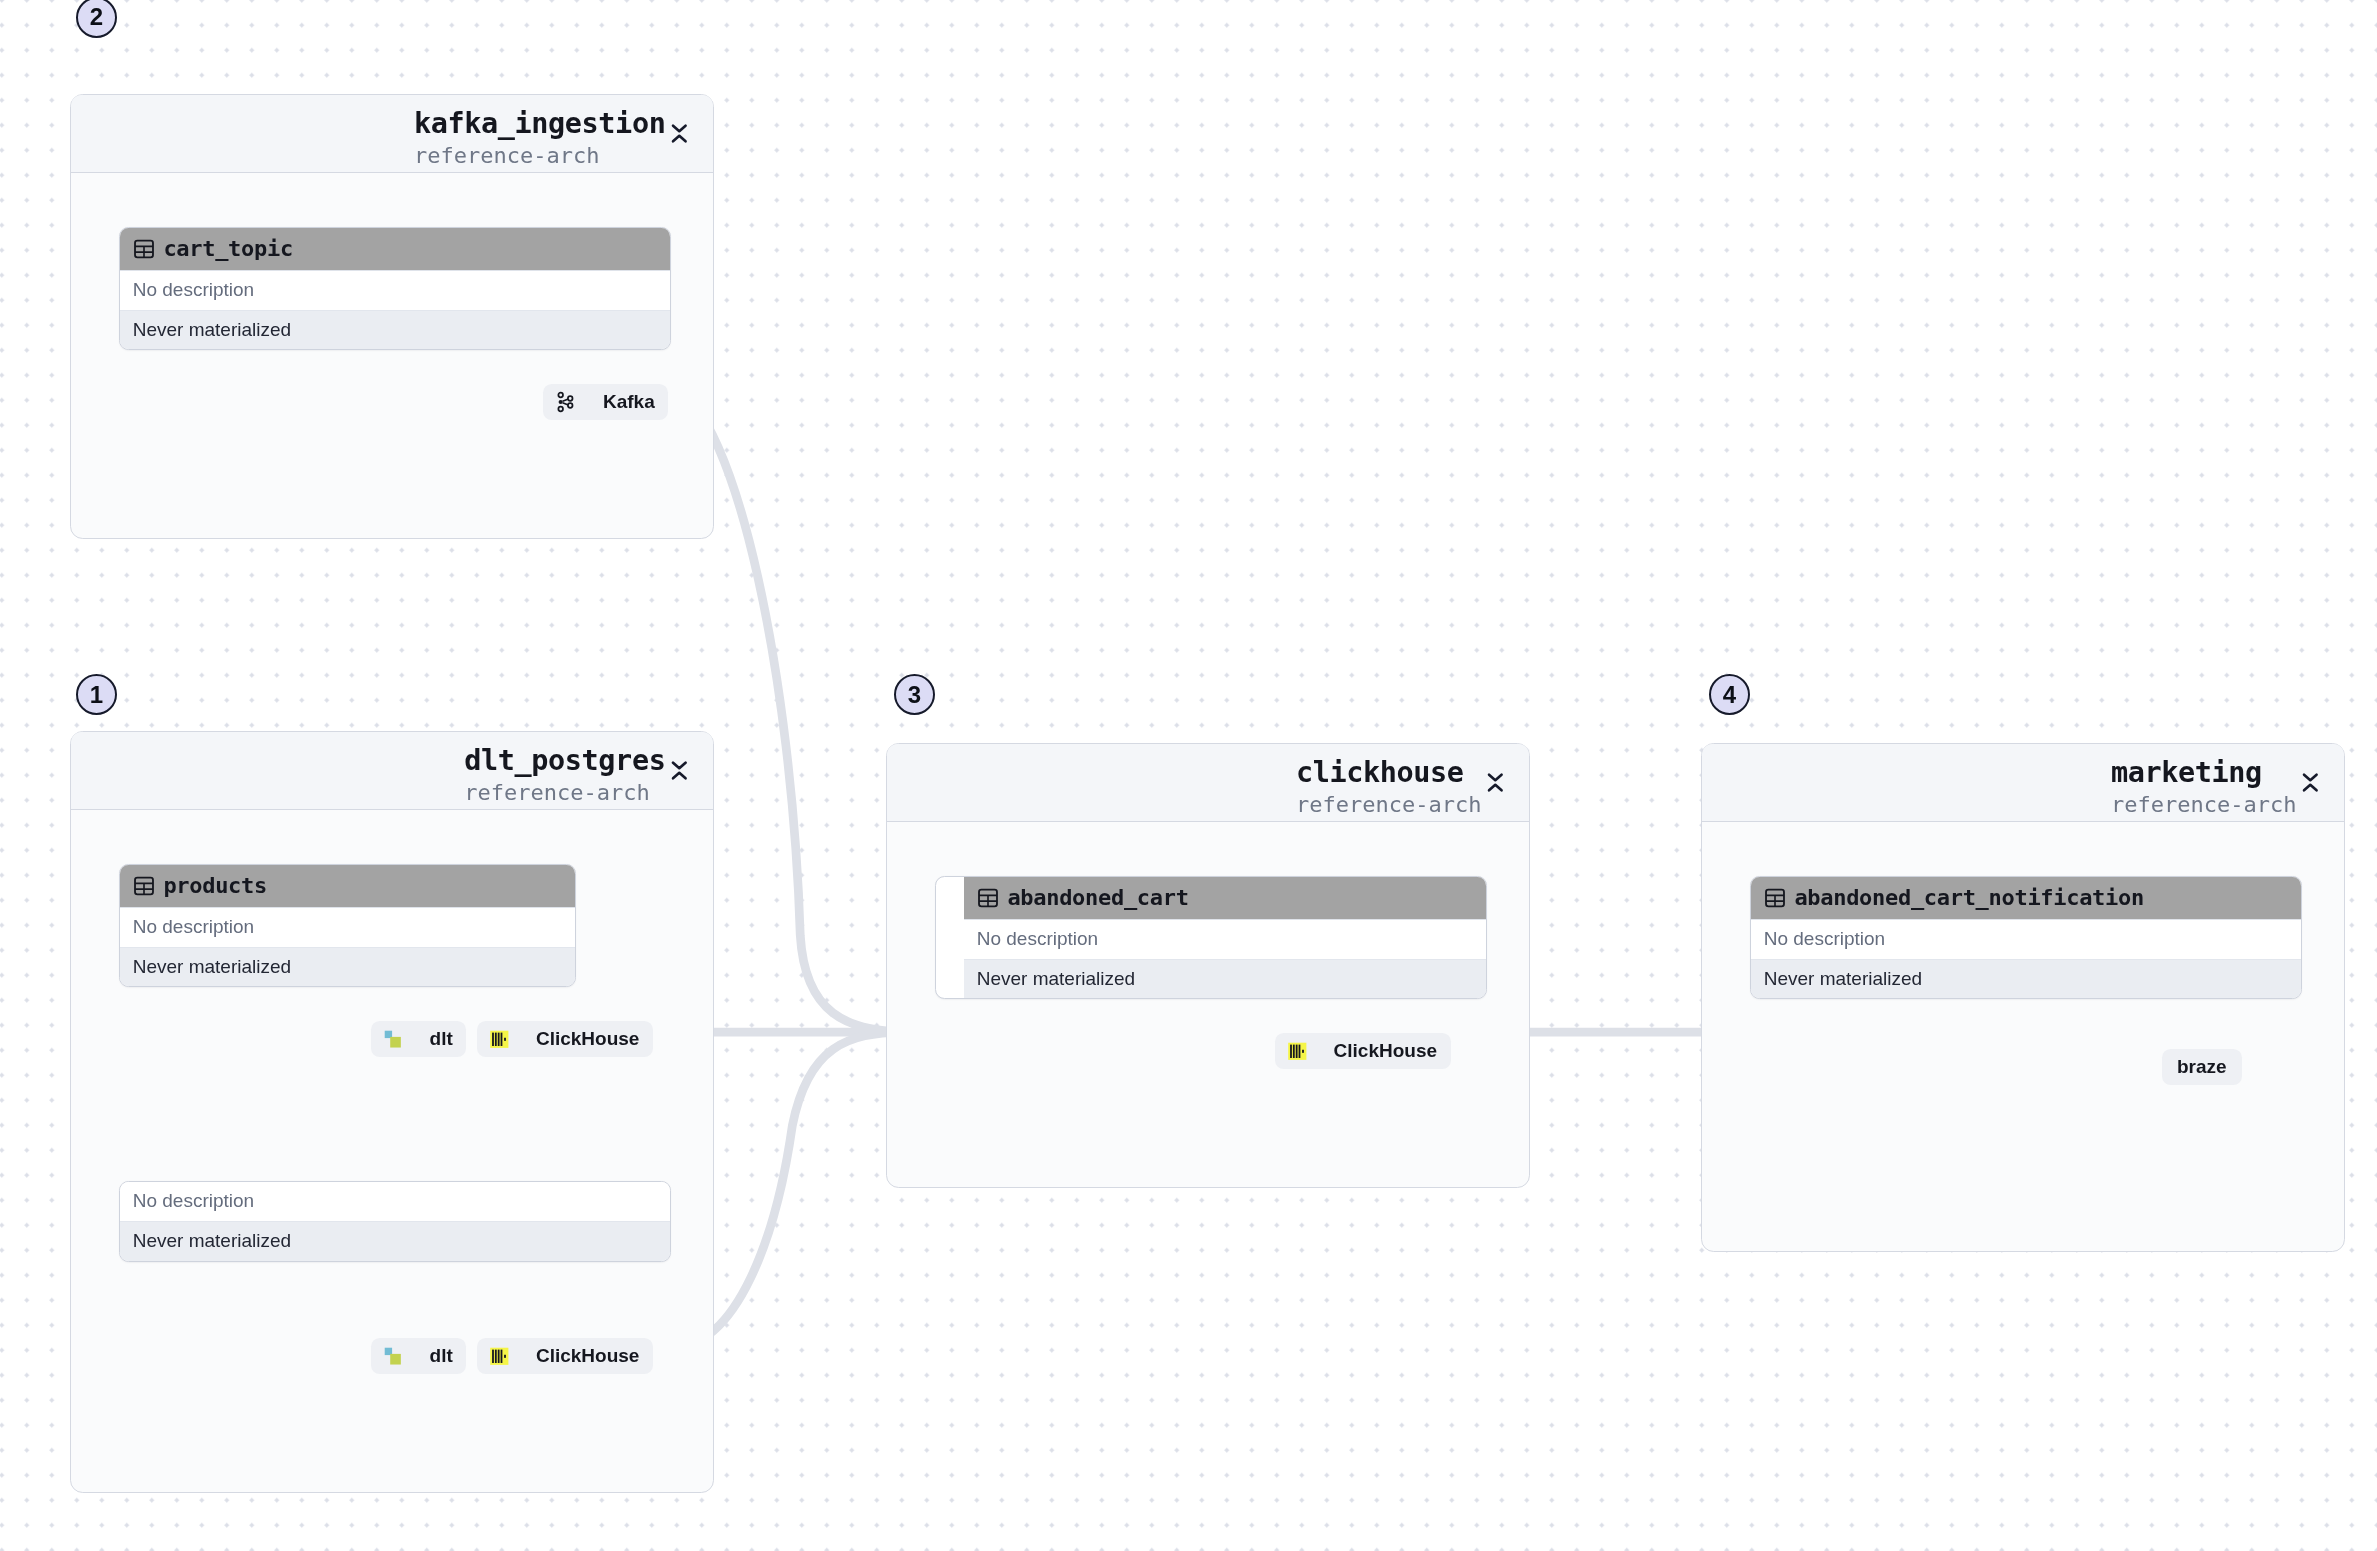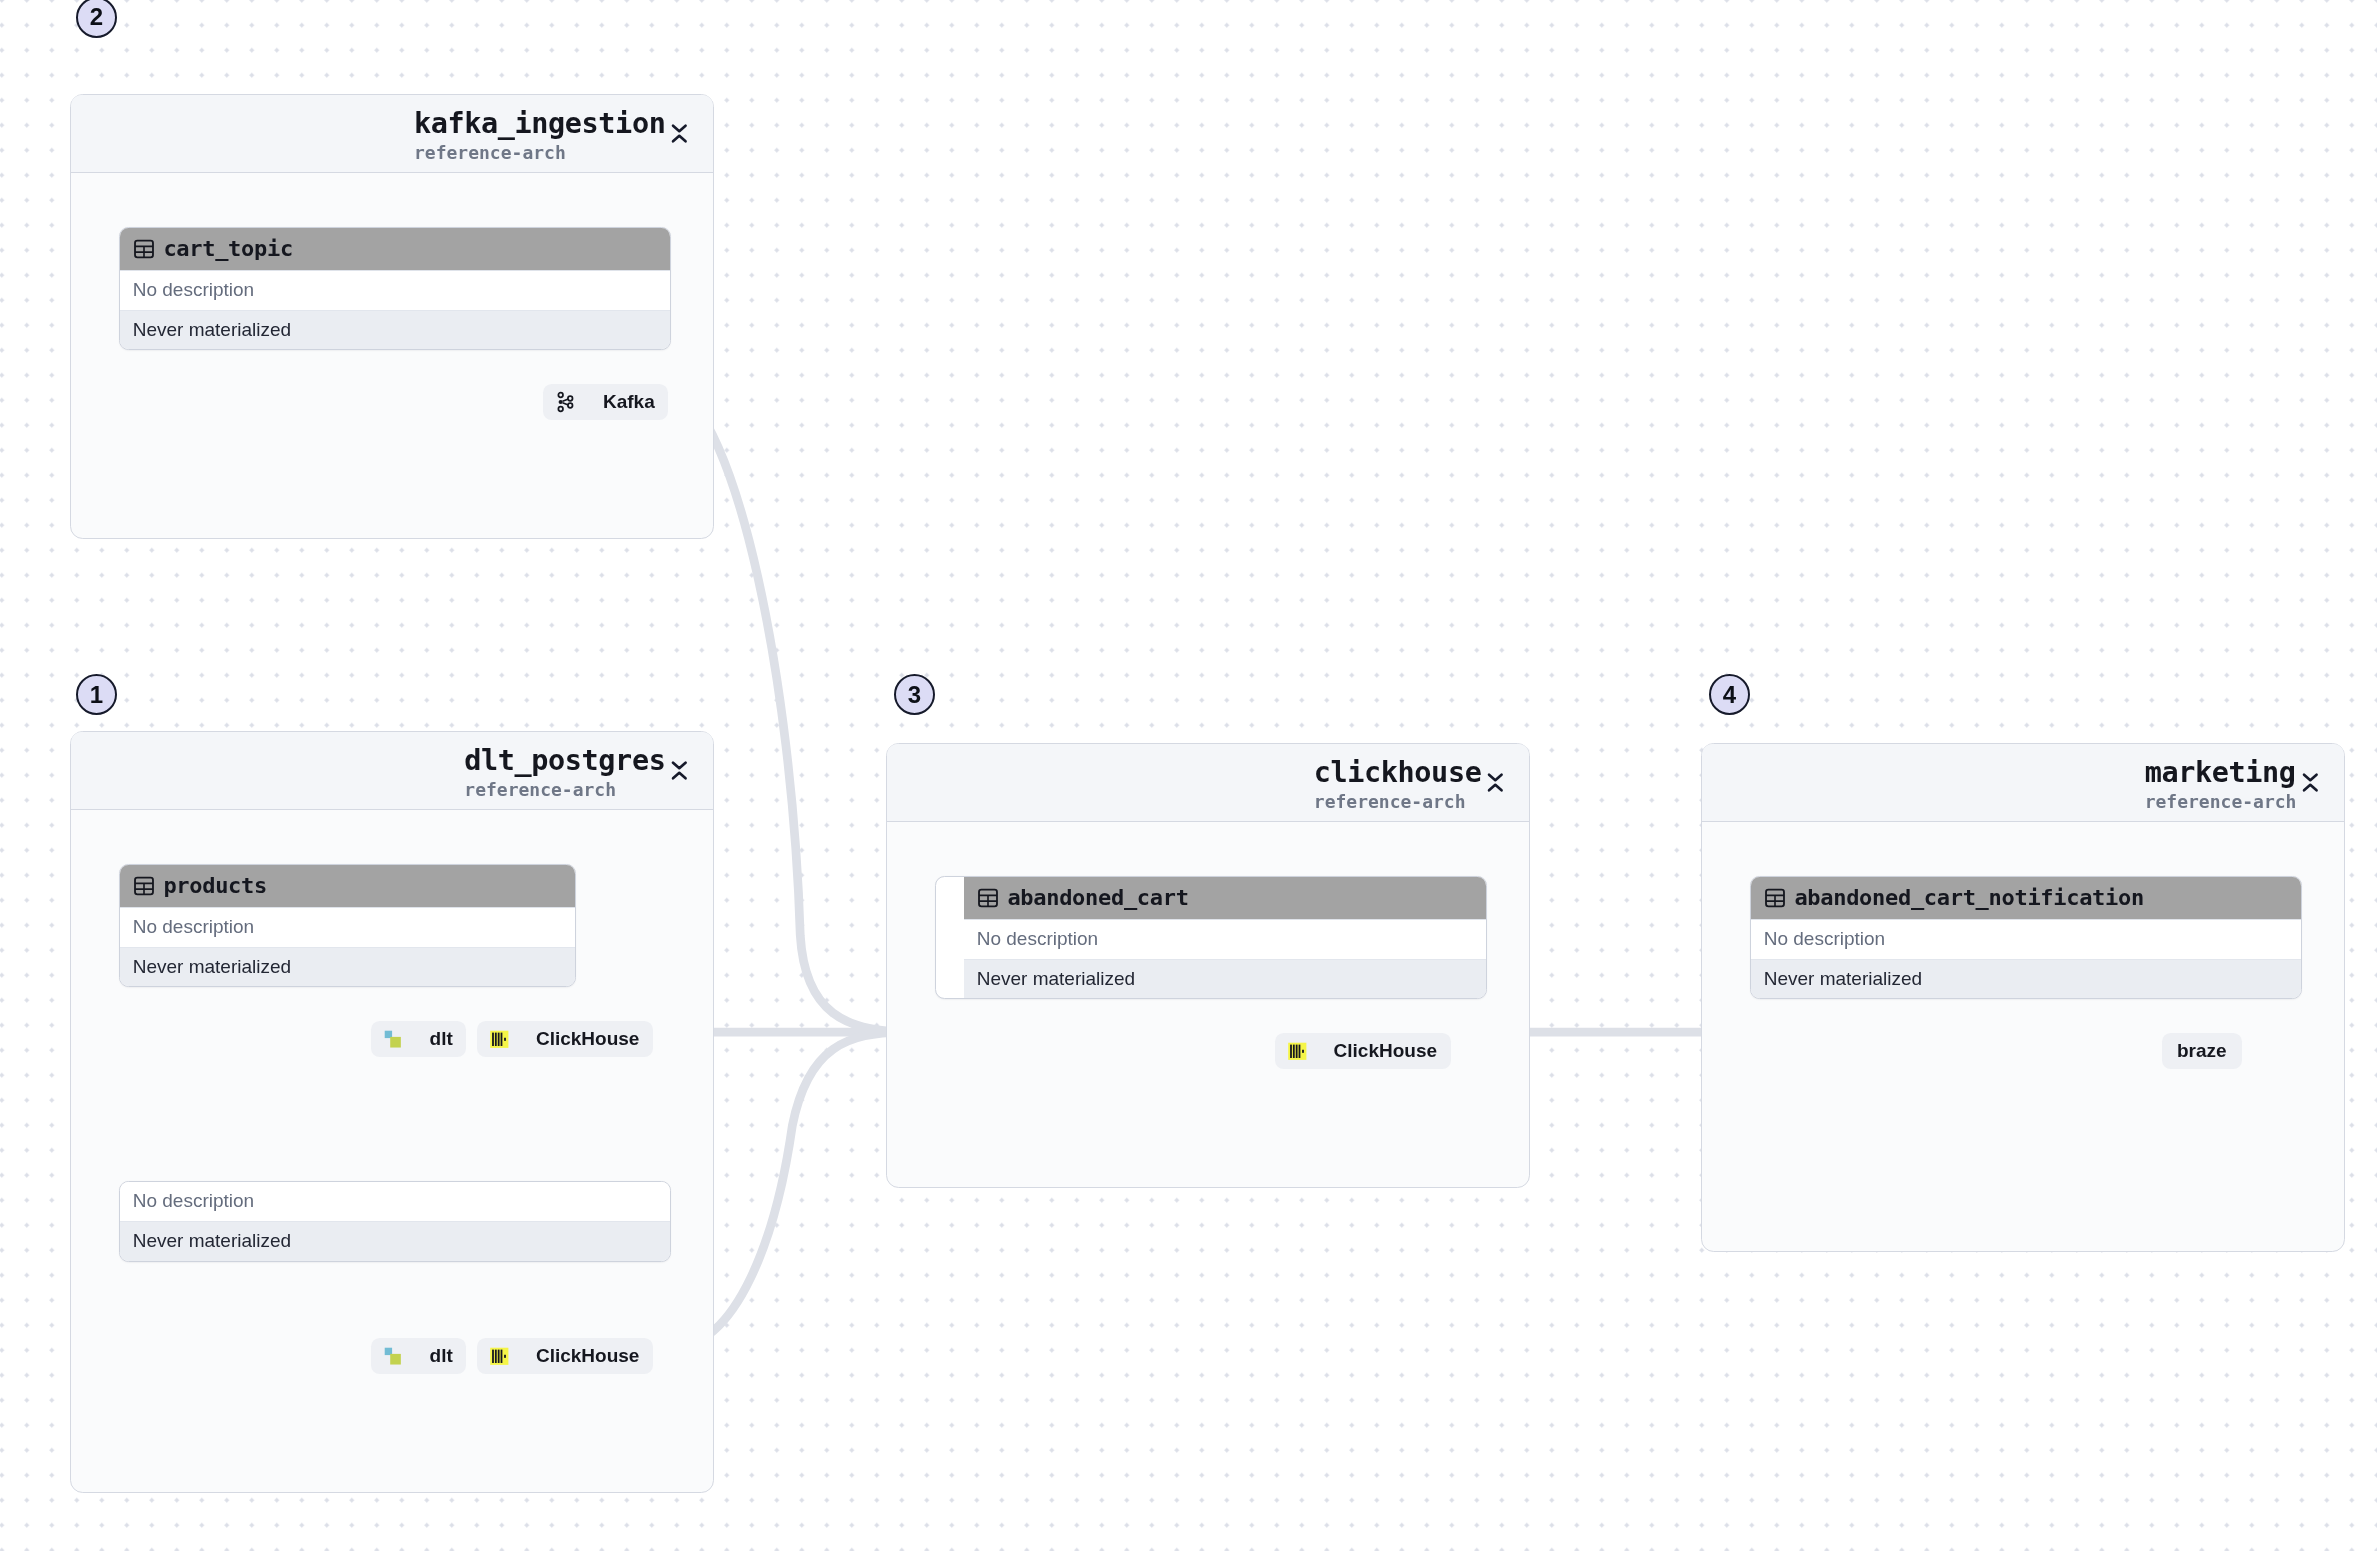--- a/index.html
+++ b/index.html
@@ -53,22 +53,22 @@
   .group-title {
     font-family: "DejaVu Sans Mono", "Liberation Mono", monospace;
     font-size: 28.5px;
     font-weight: 700;
     color: #15171f;
     letter-spacing: -0.4px;
     line-height: 1.12;
   }
   .group-subtitle {
     font-family: "DejaVu Sans Mono", "Liberation Mono", monospace;
-    font-size: 18px;
-    font-weight: 700;
+    font-size: 22px;
+    font-weight: 400;
     color: #6f7787;
     line-height: 1.25;
     margin-top: 2.4px;
   }
   .collapse-icon {
     width: 27px; height: 32px;
     display: flex; flex-direction: column;
     align-items: center; justify-content: center;
     gap: 2.4px;
     margin-top: 9.5px;
@@ -130,21 +130,21 @@
     gap: 26px;
     background: #eef0f4;
     border-radius: 8.7px;
     padding: 7.1px 13.5px 7.1px 12px;
     font-size: 19px;
     font-weight: 700;
     color: #15171f;
     white-space: nowrap;
     cursor: pointer;
   }
-  .badge.text-only { padding: 7.1px 15px; }
+  .badge.text-only { padding: 7.1px 15px; margin-top: 16px; }
   .badge-icon { flex: 0 0 auto; display: block; }
 
   
   .step-marker {
     position: absolute;
     width: 41px; height: 41px;
     border-radius: 50%;
     background: #dcdcf5;
     border: 2.4px solid #161a2b;
     box-sizing: border-box;

